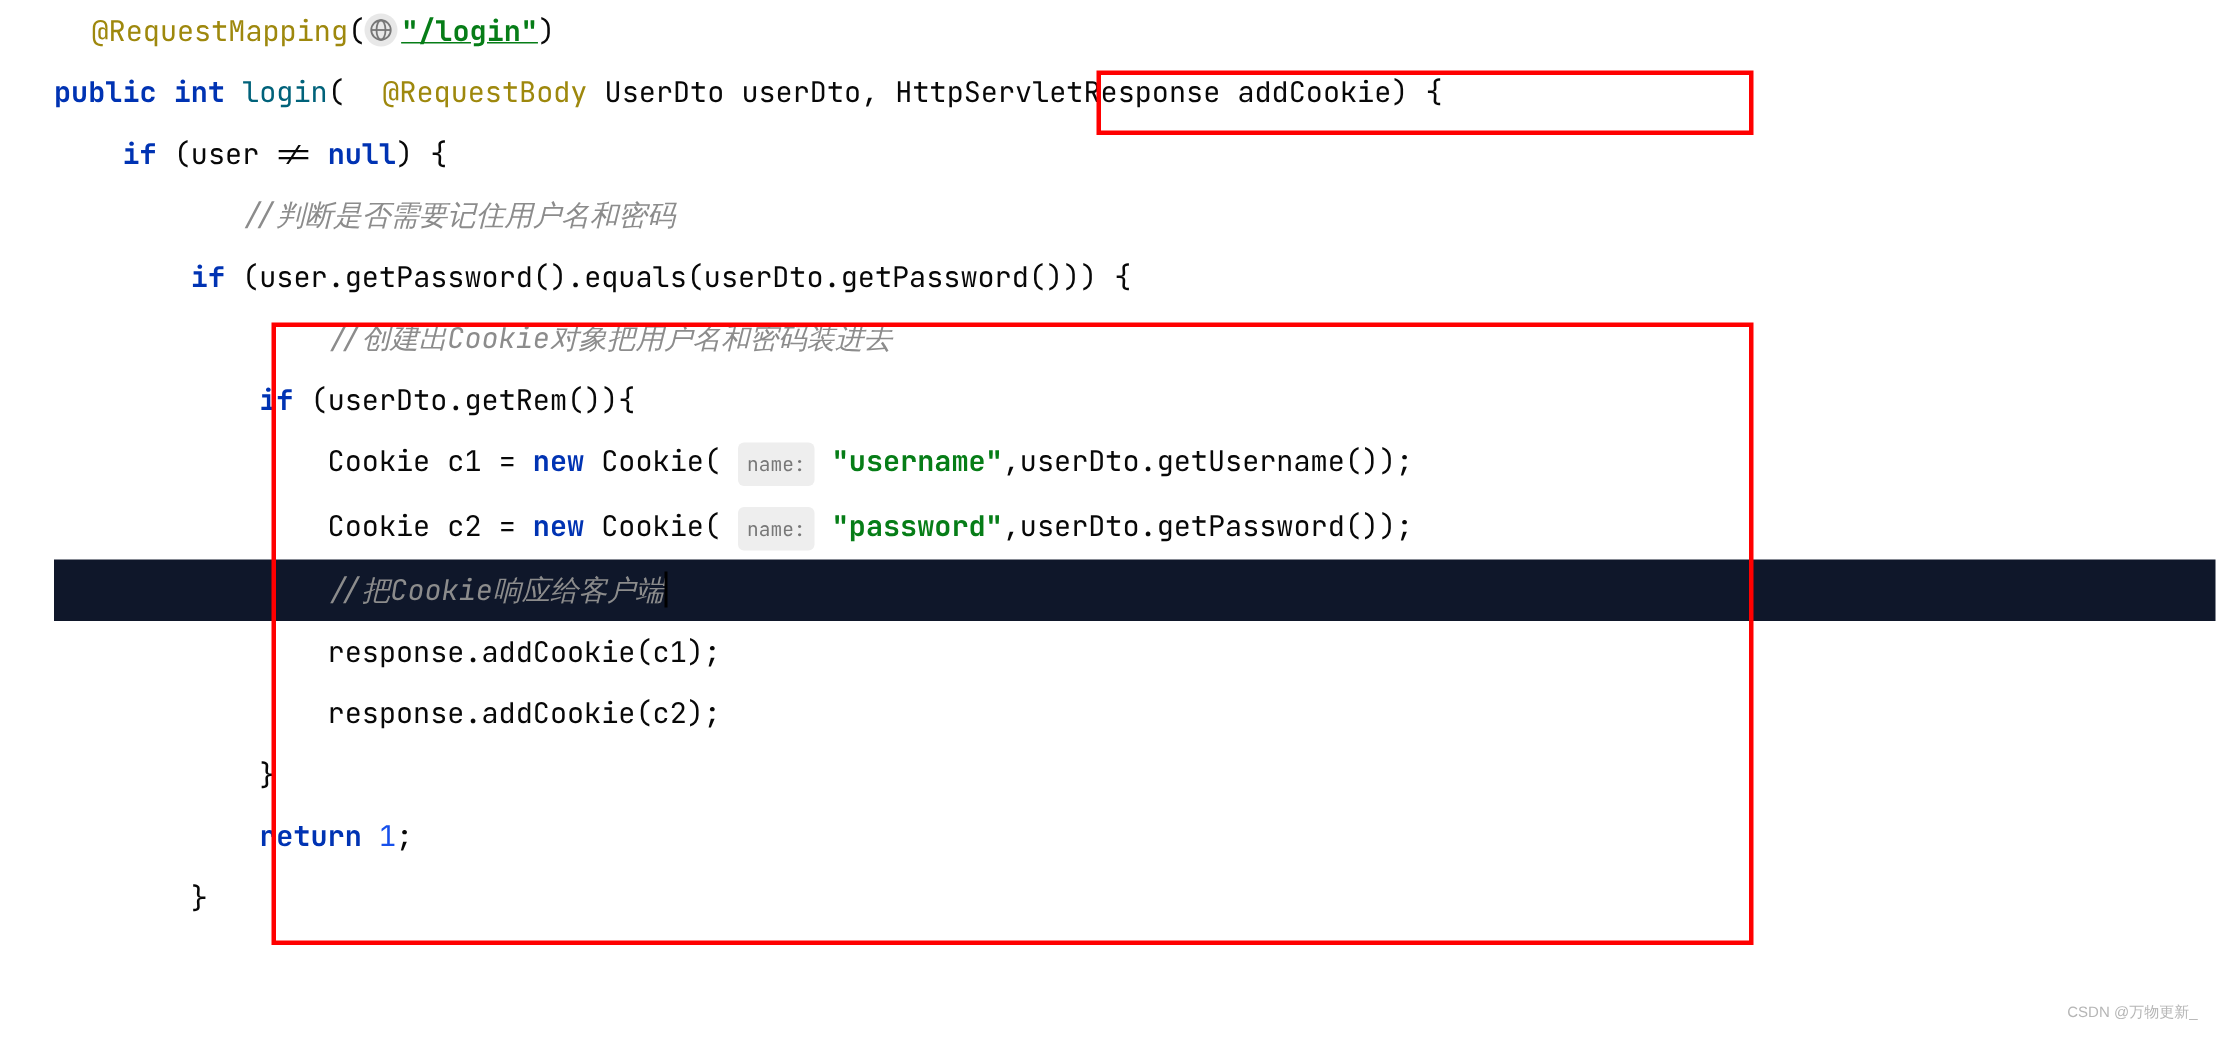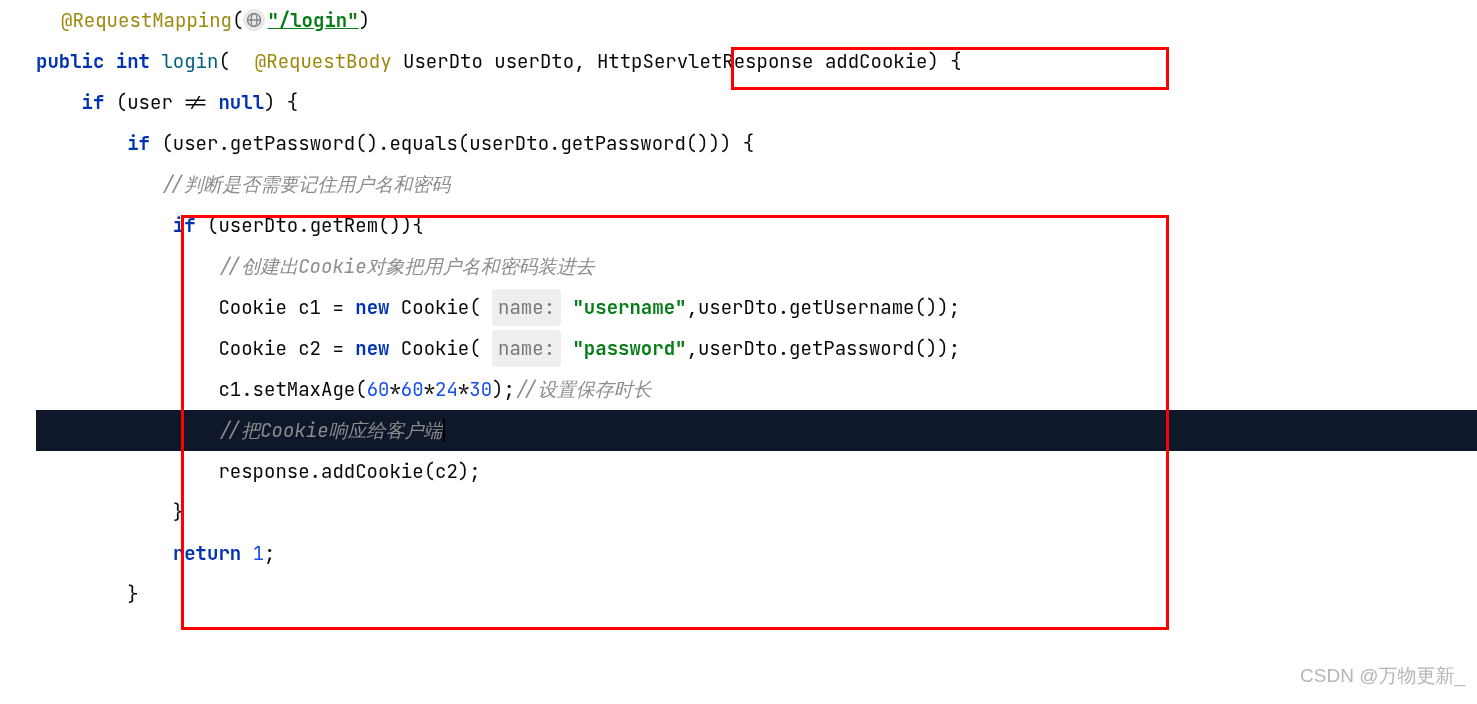--- a/index.html
+++ b/index.html
@@ -27,21 +27,21 @@
     .keyword { color: #0033b3; font-weight: bold; }
     .method-name { color: #00627a; }
     .field { color: #871094; }
     .comment { color: #8c8c8c; font-style: italic; }
     .number { color: #1750eb; }
     .param-hint {
       background: #eeeeee;
       color: #787878;
       padding: 6px 6px;
       border-radius: 4px;
-      font-size: 19px;
+      font-size: 13px;
       font-style: normal;
     }
     .globe-icon {
       display: inline-flex;
       align-items: center;
       justify-content: center;
       width: 22px;
       height: 22px;
       background: #e8e8e8;
       border-radius: 50%;
@@ -78,56 +78,56 @@
       background: #000;
       vertical-align: middle;
       position: relative;
       top: -2px;
     }
     .watermark {
       position: absolute;
       right: 12px;
       bottom: 8px;
       color: rgba(120,120,120,0.55);
-      font-size: 19px;
+      font-size: 10px;
       font-family: sans-serif;
     }
   </style>
 </head>
 <body>
 
 <div class="code-container">
 
 <div class="line"><span class="annotation">@RequestMapping</span><span class="paren">(</span><span class="globe-icon"><svg viewBox="0 0 16 16">
           <circle cx="8" cy="8" r="6.5" fill="none" stroke="#777" stroke-width="1.2"></circle>
           <ellipse cx="8" cy="8" rx="3" ry="6.5" fill="none" stroke="#777" stroke-width="1.2"></ellipse>
           <line x1="1.5" y1="8" x2="14.5" y2="8" stroke="#777" stroke-width="1.2"></line>
         </svg></span><span class="string-u">"/login"</span><span class="paren">)</span></div>
 
 <div class="line"><span class="keyword">public</span> <span class="keyword">int</span> <span class="method-name">login</span><span>(</span><span class="annotation">@RequestBody</span> <span>UserDto</span> <span>userDto</span><span>, </span><span>HttpServletResponse</span> <span>addCookie</span><span>) {</span></div>
 
 
 <div class="line">    <span class="keyword">if</span> (user != <span class="keyword">null</span>) {</div>
 
+<div class="line">           <span class="comment">//判断是否需要记住用户名和密码</span></div>
+
 <div class="line">        <span class="keyword">if</span> (user.<span>getPassword</span>().<span>equals</span>(userDto.<span>getPassword</span>())) {</div>
 
-<div class="line">           <span class="comment">//判断是否需要记住用户名和密码</span></div>
+<div class="line">                <span class="comment">//创建出Cookie对象把用户名和密码装进去</span></div>
 
 <div class="line">            <span class="keyword">if</span> (userDto.<span>getRem</span>()){</div>
-
-<div class="line">                <span class="comment">//创建出Cookie对象把用户名和密码装进去</span></div>
 
 <div class="line">                <span>Cookie</span> <span>c1</span> = <span class="keyword">new</span> Cookie( <span class="param-hint">name:</span> <span class="string">"username"</span>,userDto.<span>getUsername</span>());</div>
 
 <div class="line">                <span>Cookie</span> <span>c2</span> = <span class="keyword">new</span> Cookie( <span class="param-hint">name:</span> <span class="string">"password"</span>,userDto.<span>getPassword</span>());</div>
 
-<div class="line">                c1.<span>setMaxAge</span>(<span class="number">60</span>*<span class="number">60</span>*<span class="number">24</span>*<span class="number">30</span>);<span class="comment">//设置保存时长</span></div>
 
 <div class="line highlight-line">                <span class="comment">//把Cookie响应给客户端</span><span class="cursor"></span></div>
 
+<div class="line">                response.<span>addCookie</span>(c1);</div>
 
 <div class="line">                response.<span>addCookie</span>(c2);</div>
 
 <div class="line">            }</div>
 
 <div class="line">            <span class="keyword">return</span> <span class="number">1</span>;</div>
 
 <div class="line">        }</div>
 
 </div>

